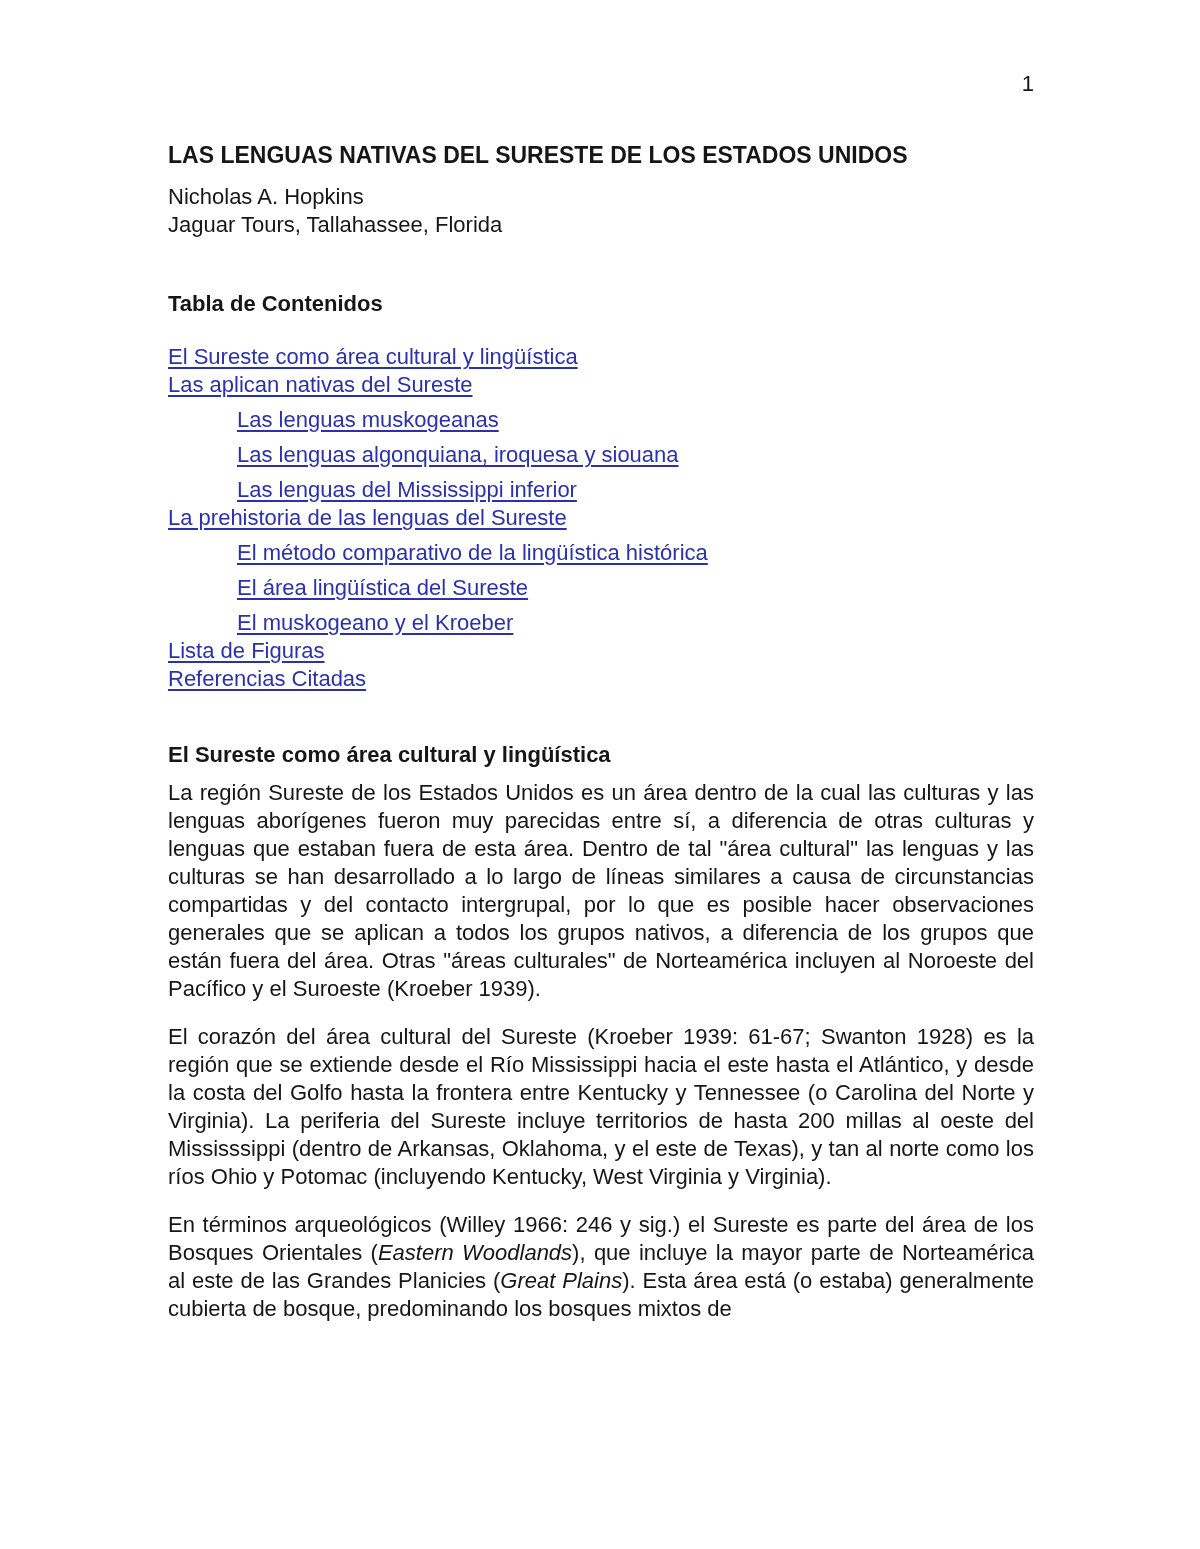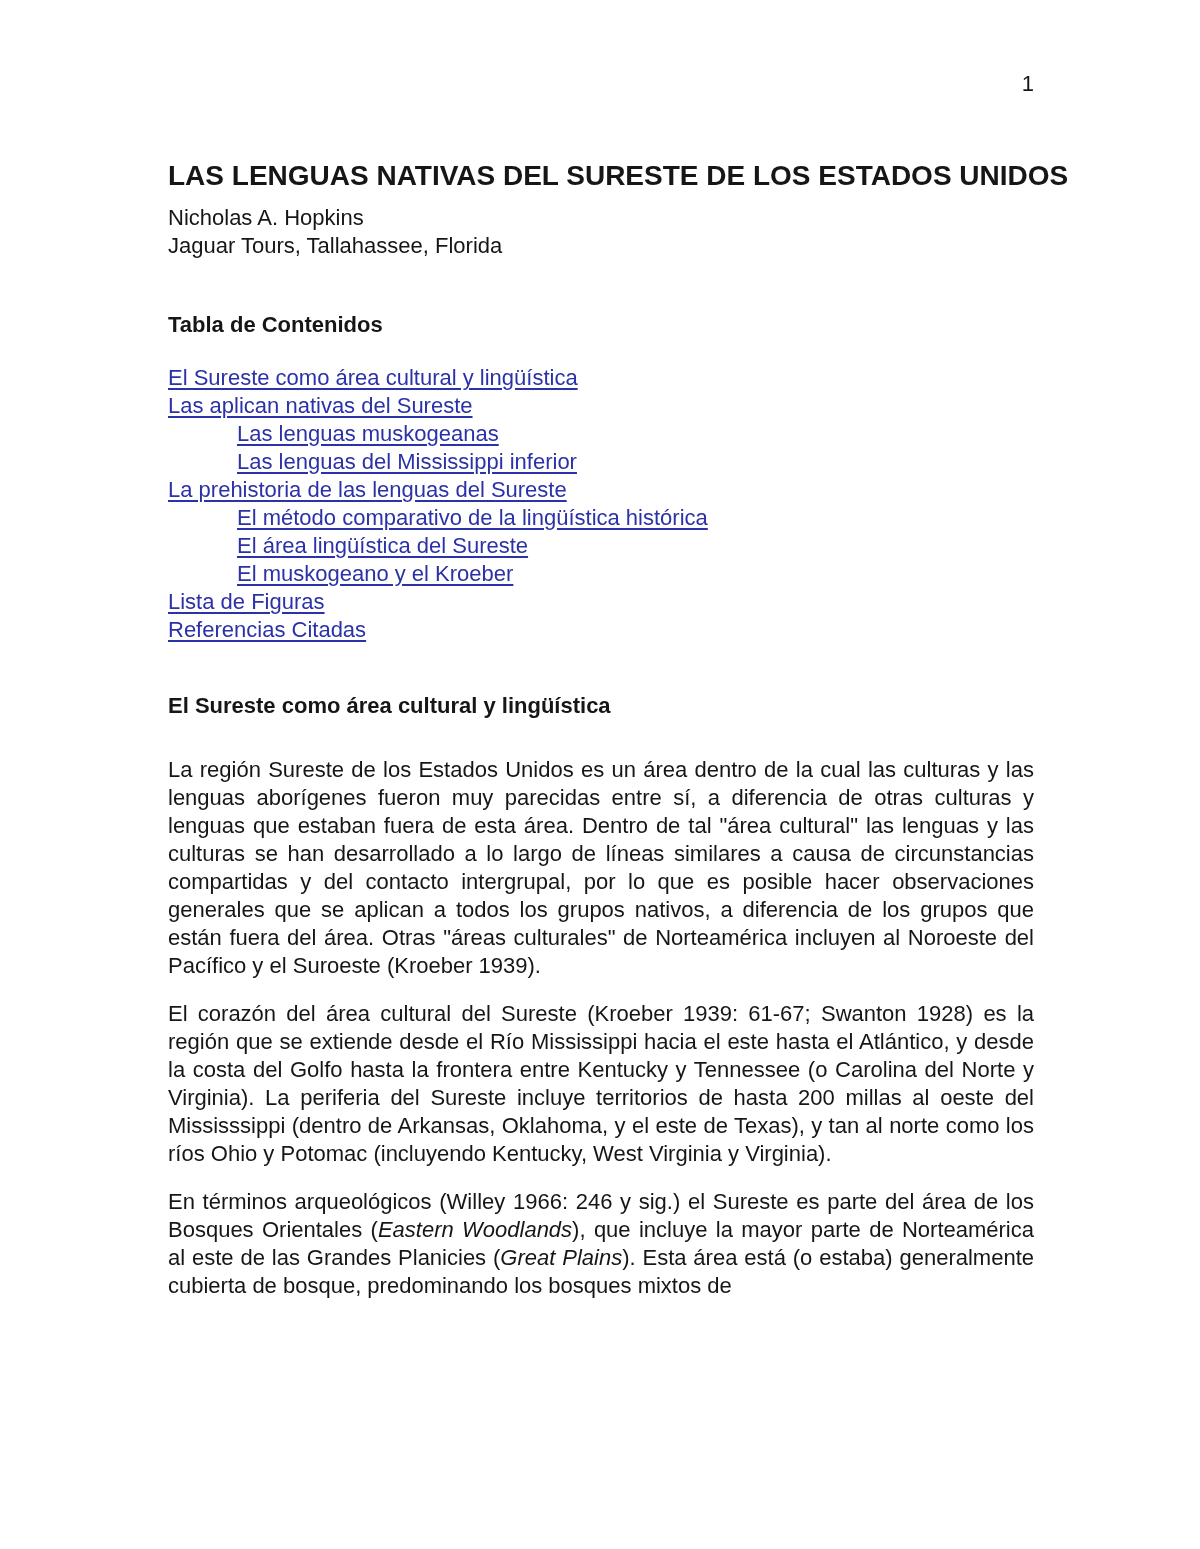--- a/index.html
+++ b/index.html
@@ -20,22 +20,22 @@
     font-family: "Liberation Sans", sans-serif;
     font-size: 22px;
     line-height: 28px;
     color: var(--text-color);
   }
   .page-number {
     text-align: right;
     line-height: 28px;
   }
   .doc-title {
-    margin: 62px 0 0 0;
-    font-size: 28px;
+    margin: 41px 0 0 0;
+    font-size: 23px;
     line-height: 32px;
     font-weight: bold;
     white-space: nowrap;
     color: var(--text-color);
   }
   .author-block { margin-top: 12px; }
   .author-block div { line-height: 28px; }
   .toc-heading {
     margin: 51px 0 0 0;
     font-size: 22px;
@@ -45,33 +45,33 @@
   .toc { margin-top: 25px; }
   .toc a {
     display: block;
     width: max-content;
     line-height: 28px;
     color: var(--link-color);
     text-decoration: underline;
     text-underline-offset: 3px;
     cursor: pointer;
   }
-  .toc a.indent { margin-left: 69px; }
+  .toc a.indent { margin-left: 69px; margin-top: 7px; }
   .section-heading {
     margin: 48px 0 0 0;
     font-size: 22px;
     line-height: 28px;
     font-weight: bold;
   }
   .body-text p {
     margin: 20px 0 0 0;
     text-align: justify;
     line-height: 28px;
   }
-  .body-text p:first-child { margin-top: 36px; }
+  .body-text p:first-child { margin-top: 10px; }
   .body-text em { font-style: italic; }
 </style>
 </head>
 <body>
 
 <div class="page">
 
   <div class="page-number">1</div>
 
   <h1 class="doc-title">LAS LENGUAS NATIVAS DEL SURESTE DE LOS ESTADOS UNIDOS</h1>
@@ -80,20 +80,21 @@
     <div>Nicholas A. Hopkins</div>
     <div>Jaguar Tours, Tallahassee, Florida</div>
   </div>
 
   <h2 class="toc-heading">Tabla de Contenidos</h2>
 
   <nav class="toc">
       <a href="#" class="">El Sureste como área cultural y lingüística</a>
       <a href="#" class="">Las aplican nativas del Sureste</a>
       <a href="#" class="indent">Las lenguas muskogeanas</a>
+      <a href="#" class="indent">Las lenguas algonquiana, iroquesa y siouana</a>
       <a href="#" class="indent">Las lenguas del Mississippi inferior</a>
       <a href="#" class="">La prehistoria de las lenguas del Sureste</a>
       <a href="#" class="indent">El método comparativo de la lingüística histórica</a>
       <a href="#" class="indent">El área lingüística del Sureste</a>
       <a href="#" class="indent">El muskogeano y el Kroeber</a>
       <a href="#" class="">Lista de Figuras</a>
       <a href="#" class="">Referencias Citadas</a>
     </nav>
 
   <h2 class="section-heading">El Sureste como área cultural y lingüística</h2>

